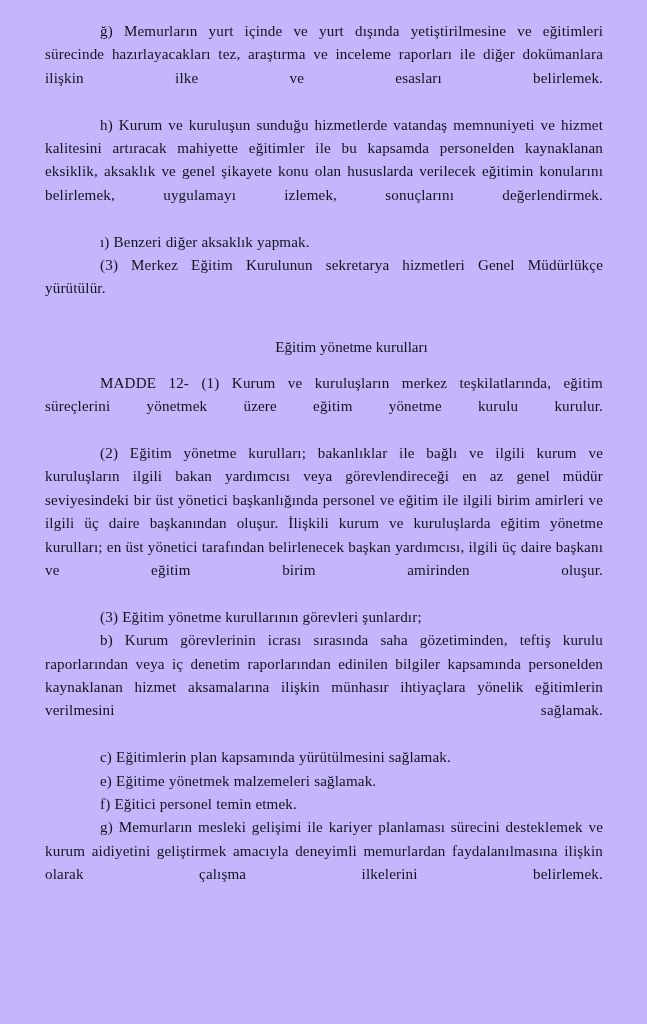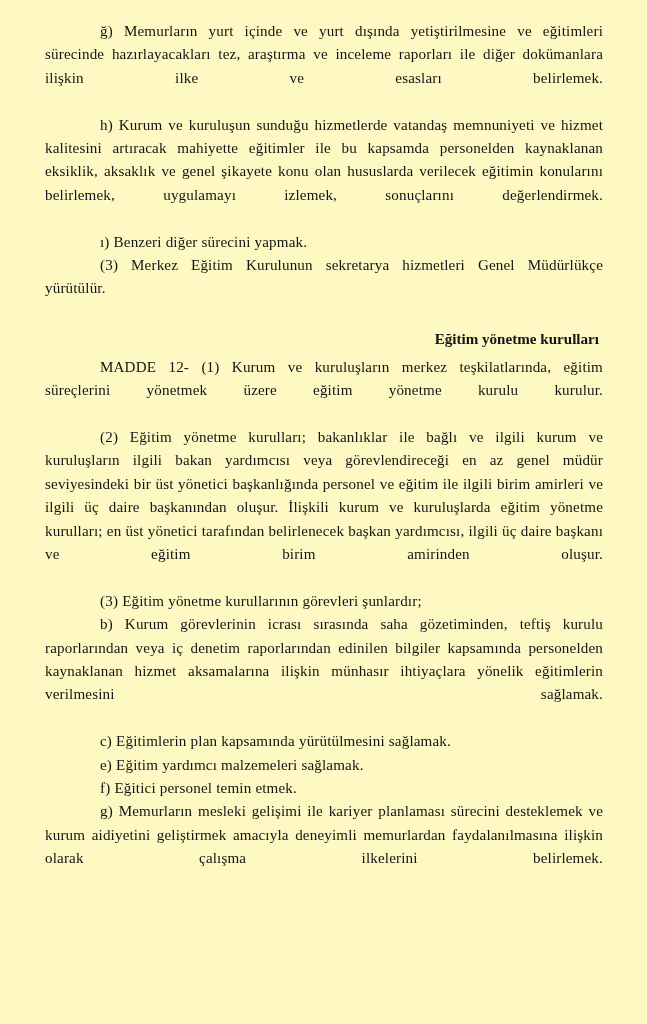--- a/index.html
+++ b/index.html
@@ -10,21 +10,21 @@
   }
   body {
     font-family: "Liberation Serif", "DejaVu Serif", serif;
     color: #141414;
   }
   .page {
     position: relative;
     width: 647px;
     height: 1024px;
     margin: 0 auto;
-    background: #fef9c3;
+    background: #c4b5fd;
     box-sizing: border-box;
     overflow: hidden;
   }
   .text-column {
     position: absolute;
     left: 45px;
     top: 20px;
     width: 558px;
   }
   .para {
@@ -41,65 +41,65 @@
   
   .para:after {
     content: "";
     display: inline-block;
     width: 100%;
   }
   .para.nostretch:after {
     content: none;
   }
   .heading {
-    margin: 4px;
+    margin: 12px;
     font-size: 15.1px;
     line-height: 23.4px;
-    font-weight: bold;
+    font-weight: normal;
     text-indent: 55px;
-    text-align: right;
+    text-align: center;
   }
   .spacer {
     height: 23.4px;
   }
   .bold {
     font-weight: normal;
   }
 </style>
 </head>
 <body>
 
 <div class="page">
   <div class="text-column">
 
     <p class="para">ğ) Memurların yurt içinde ve yurt dışında yetiştirilmesine ve eğitimleri sürecinde hazırlayacakları tez, araştırma ve inceleme raporları ile diğer dokümanlara ilişkin ilke ve esasları belirlemek.</p>
 
     <p class="para">h) Kurum ve kuruluşun sunduğu hizmetlerde vatandaş memnuniyeti ve hizmet kalitesini artıracak mahiyette eğitimler ile bu kapsamda personelden kaynaklanan eksiklik, aksaklık ve genel şikayete konu olan hususlarda verilecek eğitimin konularını belirlemek, uygulamayı izlemek, sonuçlarını değerlendirmek.</p>
 
-    <p class="para nostretch">ı) Benzeri diğer sürecini yapmak.</p>
+    <p class="para nostretch">ı) Benzeri diğer aksaklık yapmak.</p>
 
     <p class="para nostretch">(3) Merkez Eğitim Kurulunun sekretarya hizmetleri Genel Müdürlükçe yürütülür.</p>
 
     <div class="spacer"></div>
 
     <p class="heading">Eğitim yönetme kurulları</p>
 
     <p class="para"><span class="bold">MADDE 12-</span><span> (1) Kurum ve kuruluşların merkez teşkilatlarında, eğitim süreçlerini yönetmek üzere eğitim yönetme kurulu kurulur.</span></p>
 
     <p class="para">(2) Eğitim yönetme kurulları; bakanlıklar ile bağlı ve ilgili kurum ve kuruluşların ilgili bakan yardımcısı veya görevlendireceği en az genel müdür seviyesindeki bir üst yönetici başkanlığında personel ve eğitim ile ilgili birim amirleri ve ilgili üç daire başkanından oluşur. İlişkili kurum ve kuruluşlarda eğitim yönetme kurulları; en üst yönetici tarafından belirlenecek başkan yardımcısı, ilgili üç daire başkanı ve eğitim birim amirinden oluşur.</p>
 
     <p class="para nostretch">(3) Eğitim yönetme kurullarının görevleri şunlardır;</p>
 
 
     <p class="para">b) Kurum görevlerinin icrası sırasında saha gözetiminden, teftiş kurulu raporlarından veya iç denetim raporlarından edinilen bilgiler kapsamında personelden kaynaklanan hizmet aksamalarına ilişkin münhasır ihtiyaçlara yönelik eğitimlerin verilmesini sağlamak.</p>
 
     <p class="para nostretch">c) Eğitimlerin plan kapsamında yürütülmesini sağlamak.</p>
 
 
 
-    <p class="para nostretch">e) Eğitim yardımcı malzemeleri sağlamak.</p>
+    <p class="para nostretch">e) Eğitime yönetmek malzemeleri sağlamak.</p>
 
     <p class="para nostretch">f) Eğitici personel temin etmek.</p>
 
     <p class="para">g) Memurların mesleki gelişimi ile kariyer planlaması sürecini desteklemek ve kurum aidiyetini geliştirmek amacıyla deneyimli memurlardan faydalanılmasına ilişkin olarak çalışma ilkelerini belirlemek.</p>
 
   </div>
 </div>
 
 </body></html>

